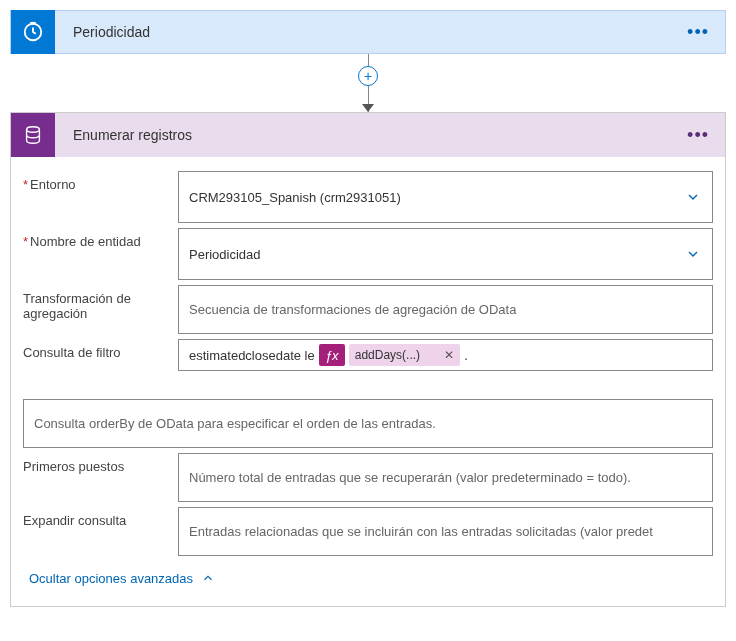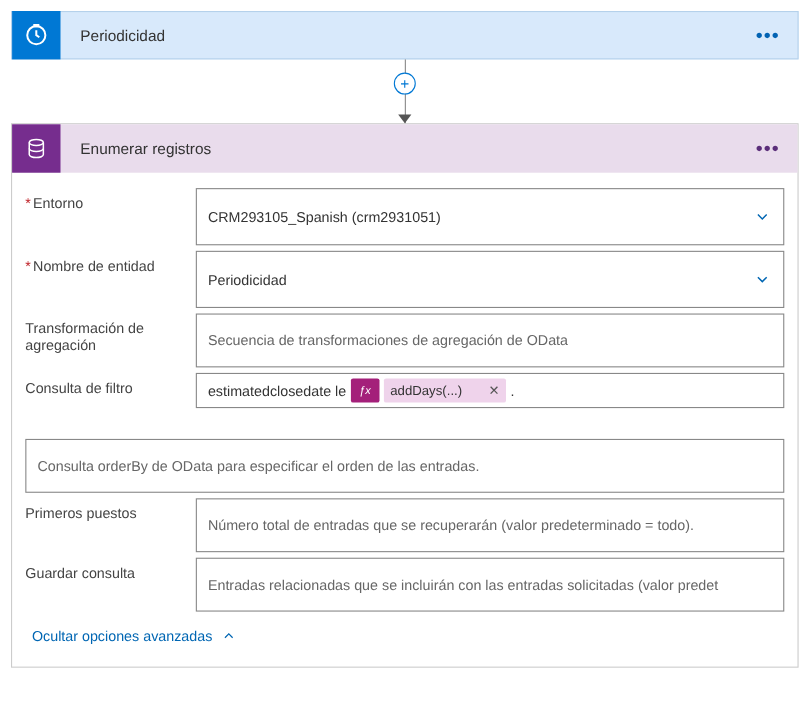--- a/index.html
+++ b/index.html
@@ -137,21 +137,21 @@
     font-size: 13px;
     gap: 4px;
     text-align: right;
   }
   .fx-box {
     background: #a4207a;
     color: #fff;
     width: 26px; height: 22px;
     display:flex;align-items:center;justify-content:center;
     font-style: italic;
-    font-size: 10px;
+    font-size: 13px;
     border-radius: 2px;
   }
   .token {
     background: #efd3eb;
     color: #333;
     height: 22px;
     display:flex;align-items:center;
     padding: 0 6px;
     border-radius: 2px;
     font-size: 12px;
@@ -275,21 +275,21 @@
     </div>
 
     <div class="row">
       <div class="label">Primeros puestos</div>
       <div class="field placeholder">
         <span>Número total de entradas que se recuperarán (valor predeterminado = todo).</span>
       </div>
     </div>
 
     <div class="row">
-      <div class="label">Guardar consulta</div>
+      <div class="label">Expandir consulta</div>
       <div class="field placeholder">
         <span>Entradas relacionadas que se incluirán con las entradas solicitadas (valor predet</span>
       </div>
     </div>
 
     <div class="adv-link">
       <span>Ocultar opciones avanzadas</span>
       <svg width="14" height="14" viewBox="0 0 24 24" fill="none" stroke="#0066b3" stroke-width="2">
           <path d="M6 15 L12 9 L18 15"></path>
         </svg>

